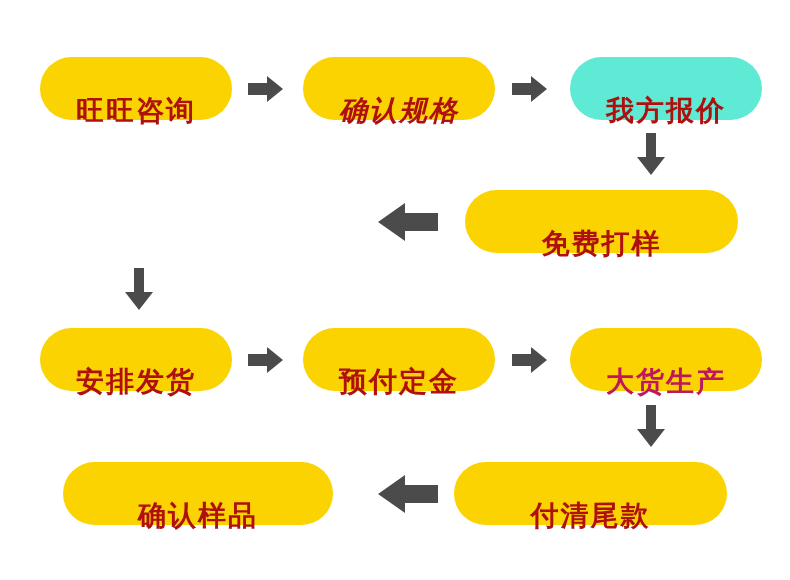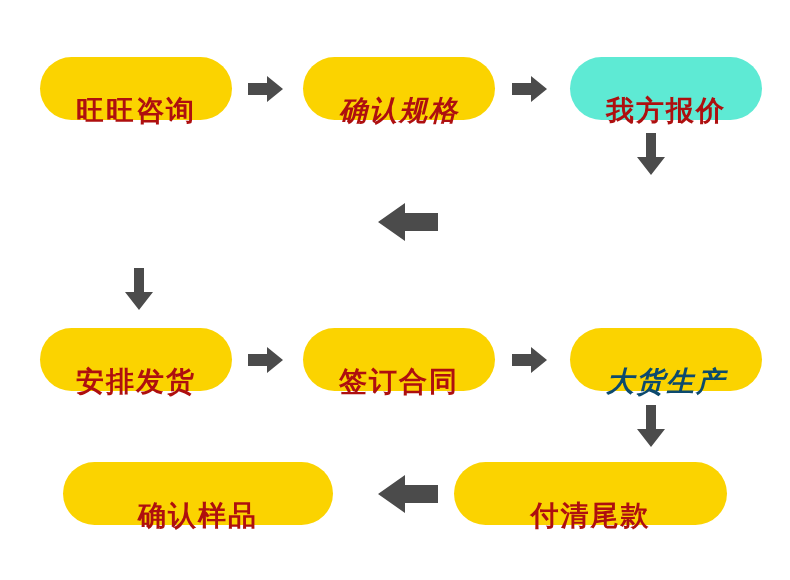--- a/index.html
+++ b/index.html
@@ -86,49 +86,52 @@
     </svg>
   </div>
 
 
   <div class="arrow" style="left:378px; top:203px; width:60px; height:38px;">
     <svg width="60" height="38" viewBox="0 0 60 38" aria-hidden="true">
       <path class="arrow-shape" d="M60,10 L27,10 L27,0 L0,19 L27,38 L27,28 L60,28 Z" fill="#4B4B4B"></path>
     </svg>
   </div>
 
+  <div class="node" style="left: 465px; top: 190px; width: 273px; height: 63px; background: rgb(251, 211, 0);">
+    <span class="node-label" style="color: rgb(174, 15, 15);">免费打样</span>
+  </div>
 
   <div class="arrow" style="left:125px; top:268px; width:28px; height:42px;">
     <svg width="28" height="42" viewBox="0 0 28 42" aria-hidden="true">
       <path class="arrow-shape" d="M9,0 L19,0 L19,24 L28,24 L14,42 L0,24 L9,24 Z" fill="#4B4B4B"></path>
     </svg>
   </div>
 
   <div class="node" style="left: 40px; top: 328px; width: 192px; height: 63px; background: rgb(251, 211, 0);">
     <span class="node-label" style="color: rgb(174, 15, 15);">安排发货</span>
   </div>
 
   <div class="arrow" style="left:248px; top:347px; width:35px; height:26px;">
     <svg width="35" height="26" viewBox="0 0 35 26" aria-hidden="true">
       <path class="arrow-shape" d="M0,7 L19,7 L19,0 L35,13 L19,26 L19,19 L0,19 Z" fill="#4B4B4B"></path>
     </svg>
   </div>
 
   <div class="node" style="left: 303px; top: 328px; width: 192px; height: 63px; background: rgb(251, 211, 0);">
-    <span class="node-label" style="color: rgb(174, 15, 15);">签订合同</span>
+    <span class="node-label" style="color: rgb(174, 15, 15);">预付定金</span>
   </div>
 
   <div class="arrow" style="left:512px; top:347px; width:35px; height:26px;">
     <svg width="35" height="26" viewBox="0 0 35 26" aria-hidden="true">
       <path class="arrow-shape" d="M0,7 L19,7 L19,0 L35,13 L19,26 L19,19 L0,19 Z" fill="#4B4B4B"></path>
     </svg>
   </div>
 
   <div class="node" style="left: 570px; top: 328px; width: 192px; height: 63px; background: rgb(251, 211, 0);">
-    <span class="node-label" style="color: #0c4a6e; font-style: italic;">大货生产</span>
+    <span class="node-label" style="color: #be185d;">大货生产</span>
   </div>
 
   <div class="arrow" style="left:637px; top:405px; width:28px; height:42px;">
     <svg width="28" height="42" viewBox="0 0 28 42" aria-hidden="true">
       <path class="arrow-shape" d="M9,0 L19,0 L19,24 L28,24 L14,42 L0,24 L9,24 Z" fill="#4B4B4B"></path>
     </svg>
   </div>
 
   <div class="node" style="left: 63px; top: 462px; width: 270px; height: 63px; background: rgb(251, 211, 0);">
     <span class="node-label" style="color: rgb(174, 15, 15);">确认样品</span>

